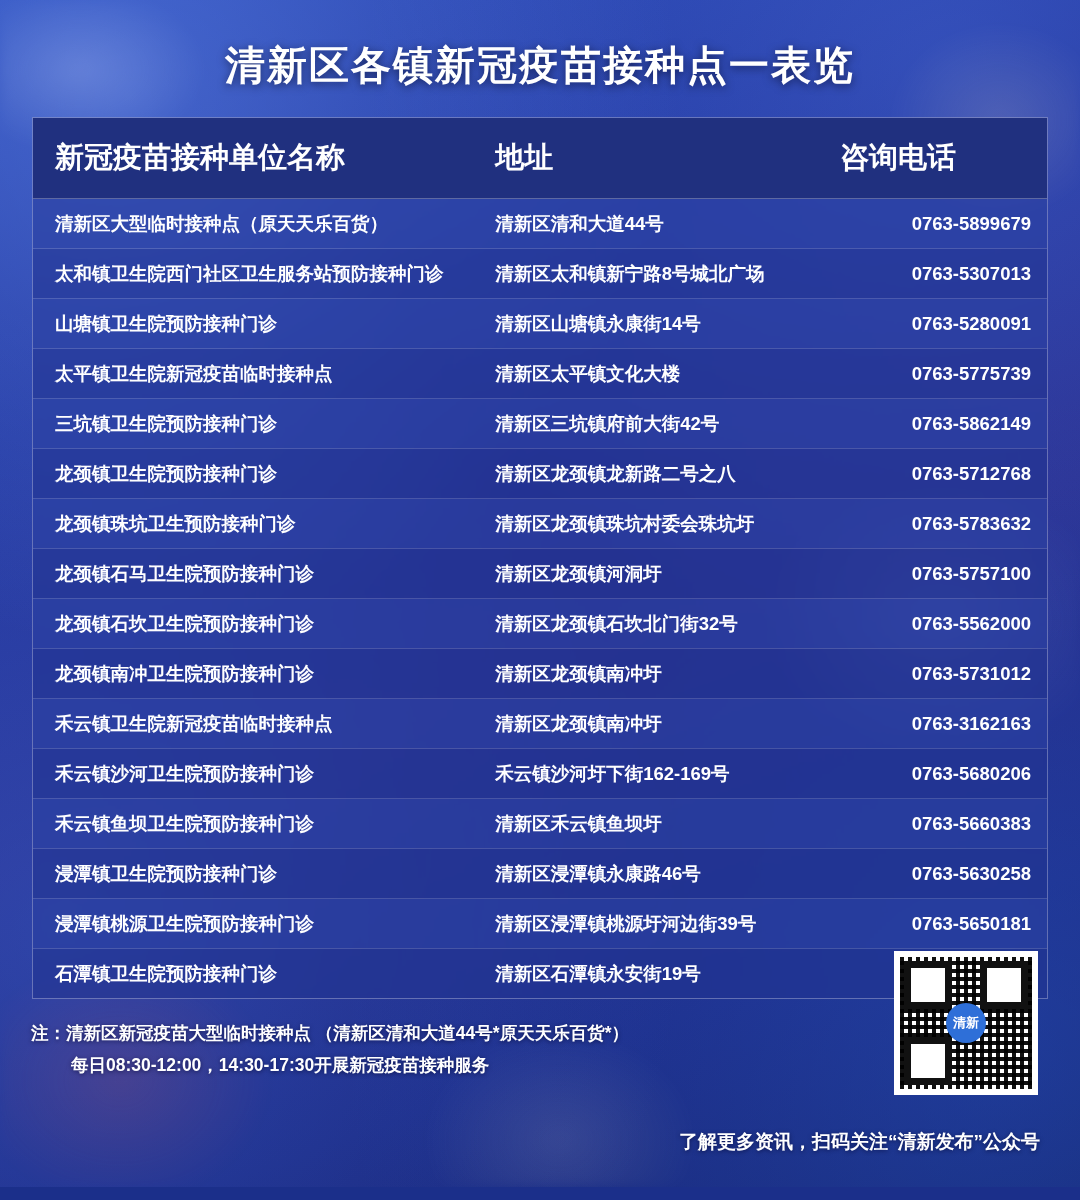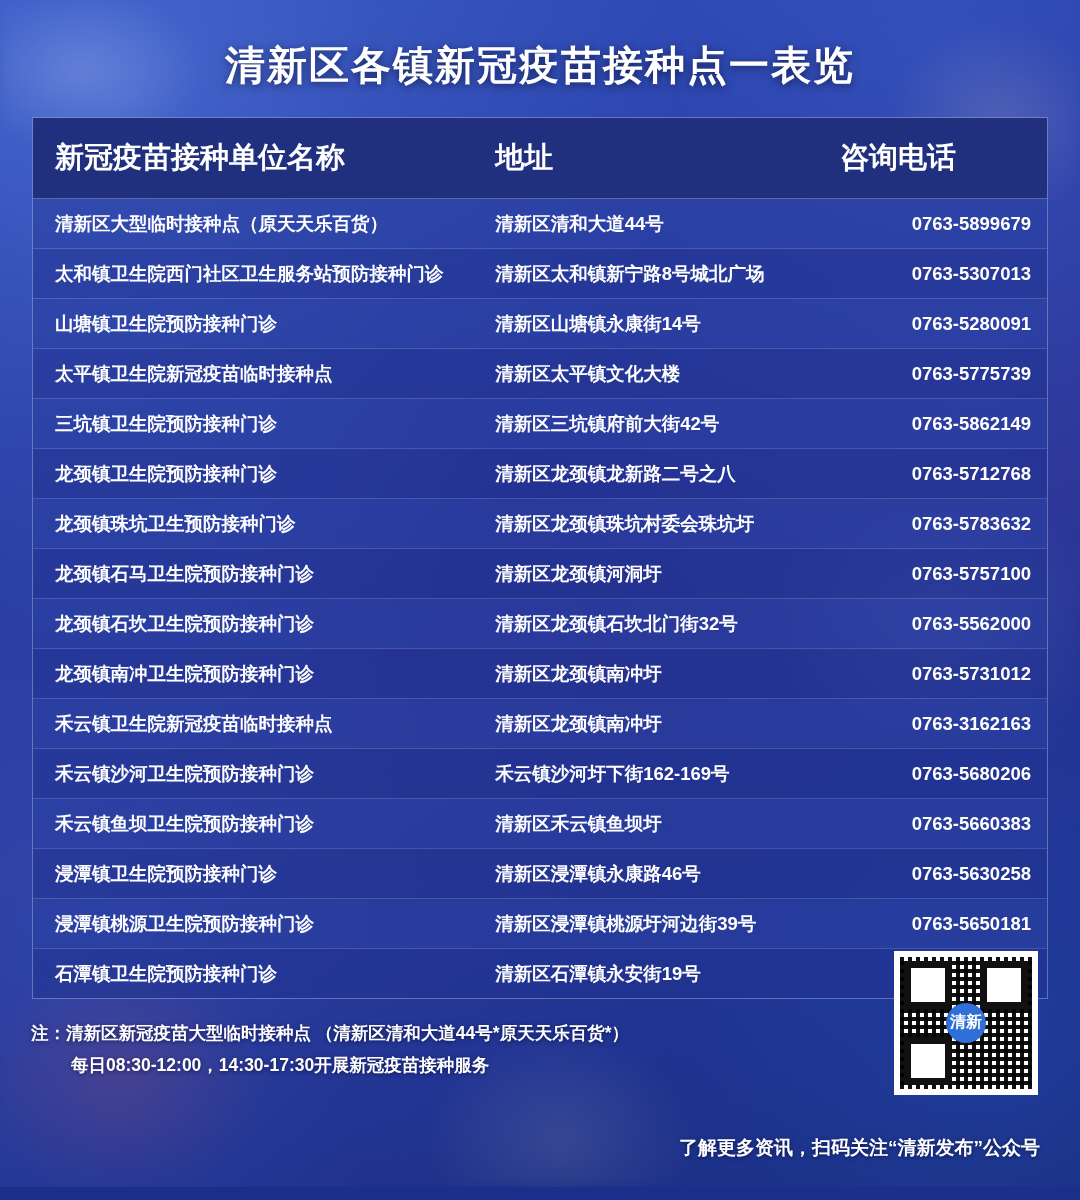--- a/index.html
+++ b/index.html
@@ -148,33 +148,32 @@
   .qr-center {
     position: absolute;
     left: 50%;
     top: 50%;
     transform: translate(-50%, -50%);
     width: 40px;
     height: 40px;
     border-radius: 50%;
     background: #2e6fd8;
     color: #fff;
-    font-size: 16px;
+    font-size: 13px;
     font-weight: bold;
     display: flex;
     align-items: center;
     justify-content: center;
     line-height: 1.05;
     text-align: center;
-    font-family: Liberation Mono, monospace;
   }
   .qr-caption {
     position: absolute;
     right: 40px;
-    bottom: 26px;
+    bottom: 32px;
     color: #ffffff;
     font-size: 19px;
     font-weight: bold;
     text-shadow: 0 1px 4px rgba(0,0,40,0.6);
   }
 </style>
 </head>
 <body>
 
 <div class="poster">

